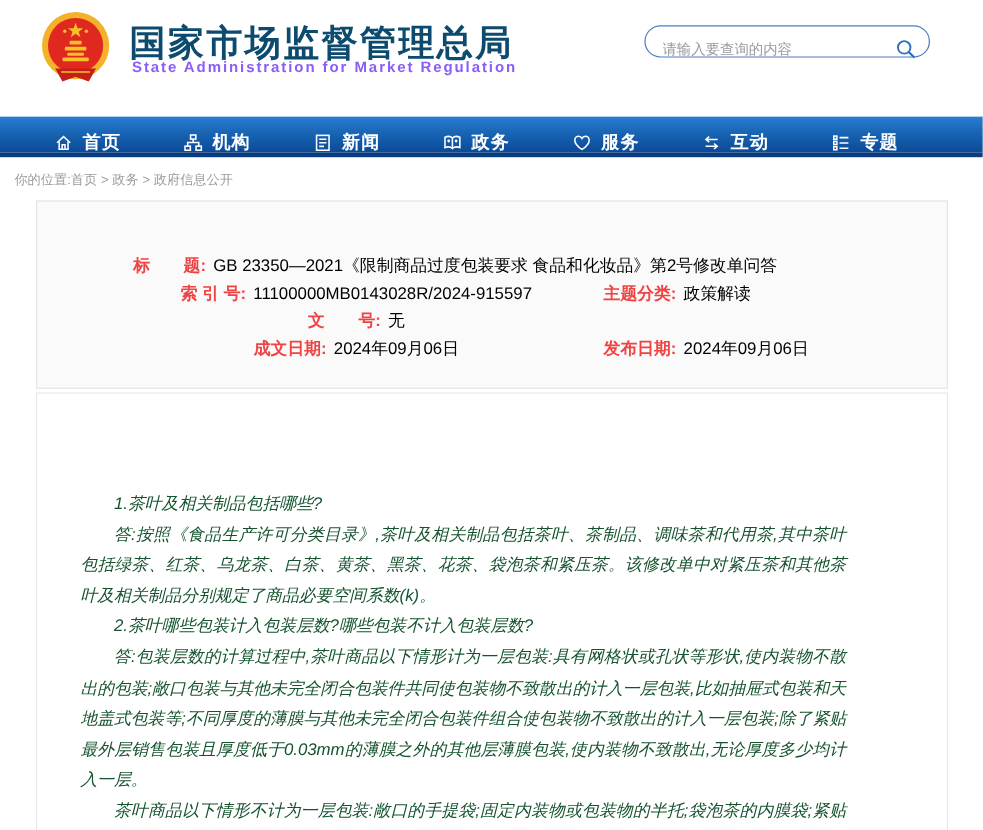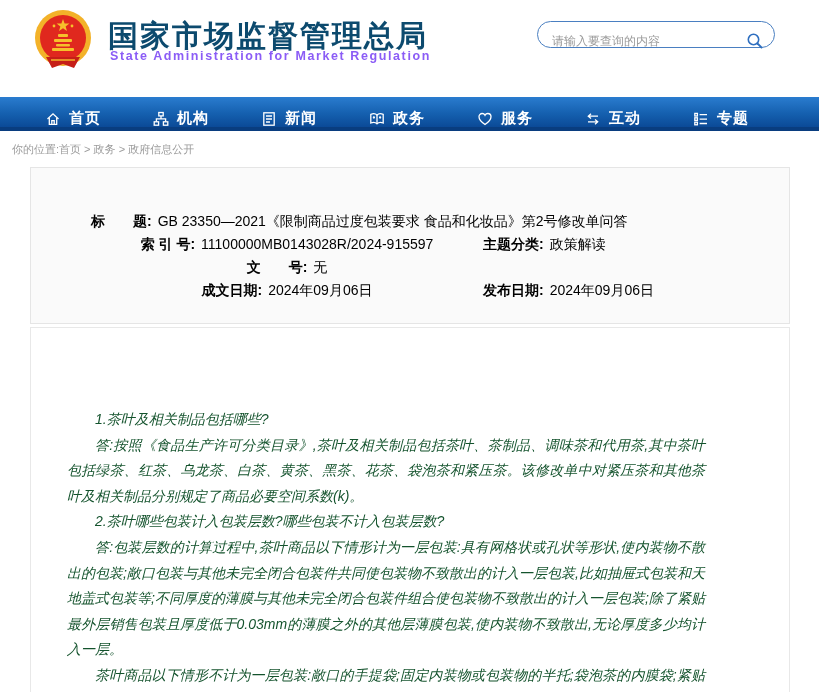--- a/index.html
+++ b/index.html
@@ -32,21 +32,21 @@
 
   
   .crumb { padding:11px 0 10px 12px; font-size:11px; color:#9b9b9b; }
 
   
   .main { width:760px; margin-left:30px; }
   .meta-box { background:#fafafa; border:1px solid #e5e5e5; padding:46px 20px 26px 60px; }
   .meta-row { display:flex; margin-bottom:9px; font-size:14px; line-height:14px; }
   .meta-cell { display:flex; }
   .meta-cell.left { width:392px;justify-content:center; }
-  .meta-label { font-weight:bold; color:#000000; white-space:pre; }
+  .meta-label { font-weight:bold; color:#ef4444; white-space:pre;margin-left:20px; }
   .meta-value { color:#000000; margin-left:6px; }
 
   .content-box { background:#fff; border:1px solid #e8e8e8; margin-top:3px;
     min-height:378px; padding:79px 84px 40px 36px; }
   .content-box p { font-size:14px; color:#14532d; line-height:25.6px;
     text-indent:2em; text-align:justify;font-style:italic; }
 </style>
 </head>
 <body>
 

